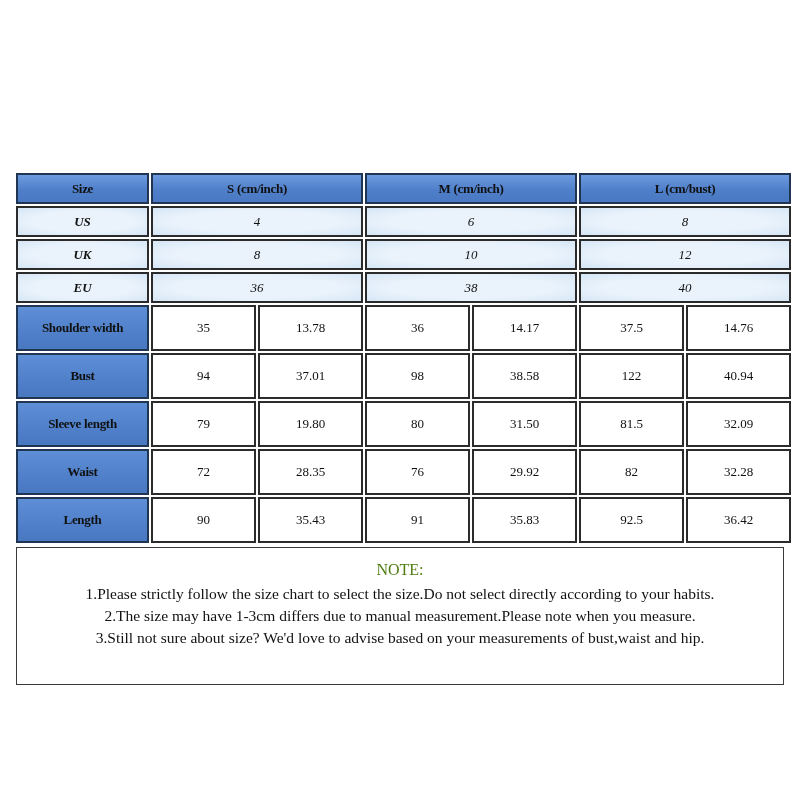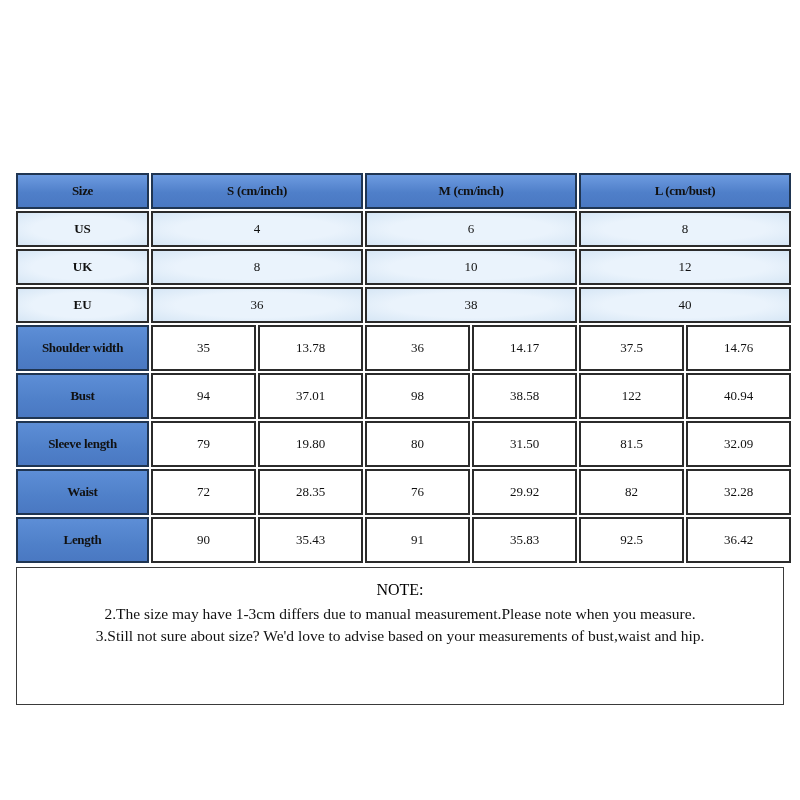--- a/index.html
+++ b/index.html
@@ -17,54 +17,55 @@
       border-collapse: separate;
       border-spacing: 2px;
       width: 770px;
       margin-left: -2px;
       table-layout: fixed;
     }
     table.size-table td {
       height: 31px;
       text-align: center;
       font-size: 13px;
-      padding: 8px;
+      padding: 0;
       border: 2px solid #2b2b2b;
       box-sizing: border-box;
     }
     td.hdr {
       background: linear-gradient(#6d9be0, #4f7fc9 55%, #4a78c2);
       font-weight: bold;
       font-size: 12.5px;
       letter-spacing: -0.3px;
       border-color: #1f3552 !important;
     }
     td.intl {
       background: radial-gradient(ellipse at center, #eaf3fc 55%, #d6e6f5 100%);
+      font-style: italic;
     }
     td.intl-label { font-weight: bold; font-size: 13px; }
     td.meas-label {
       background: linear-gradient(#5d8ed6, #4f80c9 60%, #4a78c2);
       font-weight: bold;
       font-size: 13px;
       letter-spacing: -0.3px;
       border-color: #1f3552 !important;
     }
     tr.meas td { height: 46px; }
     td.val { background: #ffffff; }
     .note-box {
       margin-top: 2px;
       border: 1.5px solid #3a3a3a;
       height: 138px;
       box-sizing: border-box;
       text-align: center;
       padding-top: 12px;
     }
     .note-title {
-      color: #000000;
+      color: #4d7c0f;
       font-size: 16px;
       line-height: 20px;
       margin-bottom: 3px;
     }
     .note-line {
       font-size: 15.5px;
       line-height: 22px;
       color: #111;
     }
   </style>
@@ -152,16 +153,17 @@
         <td class="val">91</td>
         <td class="val">35.83</td>
         <td class="val">92.5</td>
         <td class="val">36.42</td>
       </tr>
     </tbody>
   </table>
 
   <div class="note-box">
     <div class="note-title">NOTE:</div>
+    <div class="note-line">1.Please strictly follow the size chart to select the size.Do not select directly according to your habits.</div>
     <div class="note-line">2.The size may have 1-3cm differs due to manual measurement.Please note when you measure.</div>
     <div class="note-line">3.Still not sure about size? We'd love to advise based on your measurements of bust,waist and hip.</div>
   </div>
 </div>
 
 </body></html>

